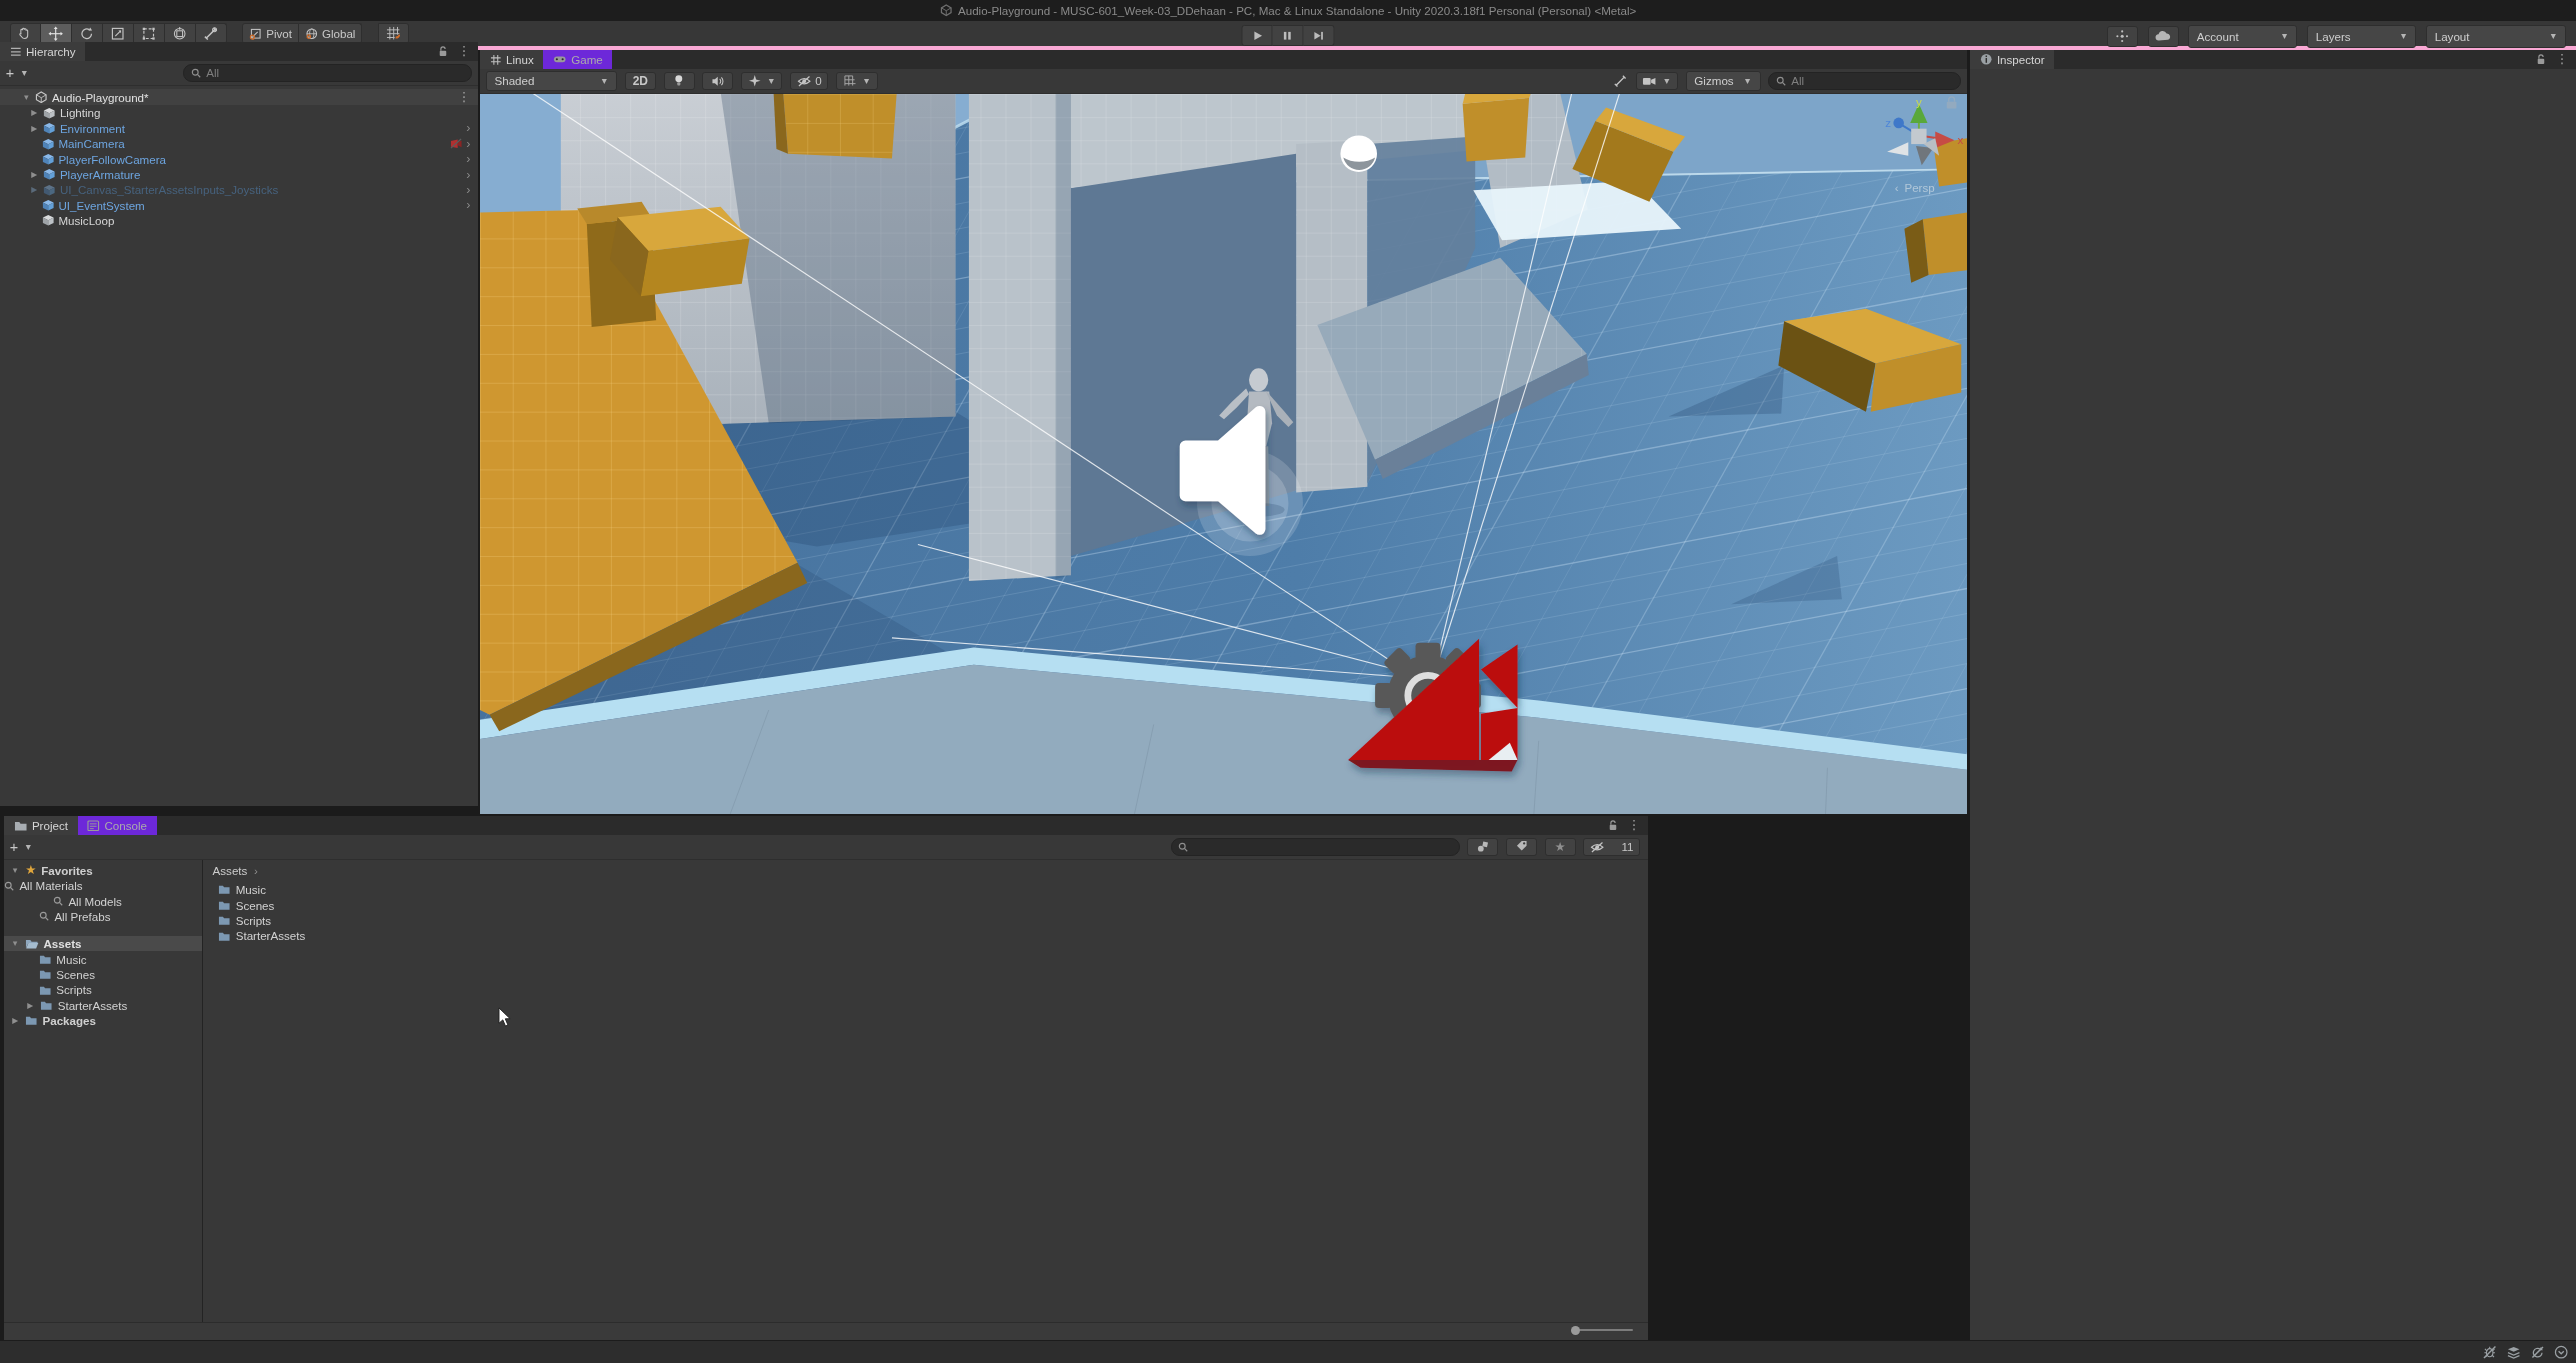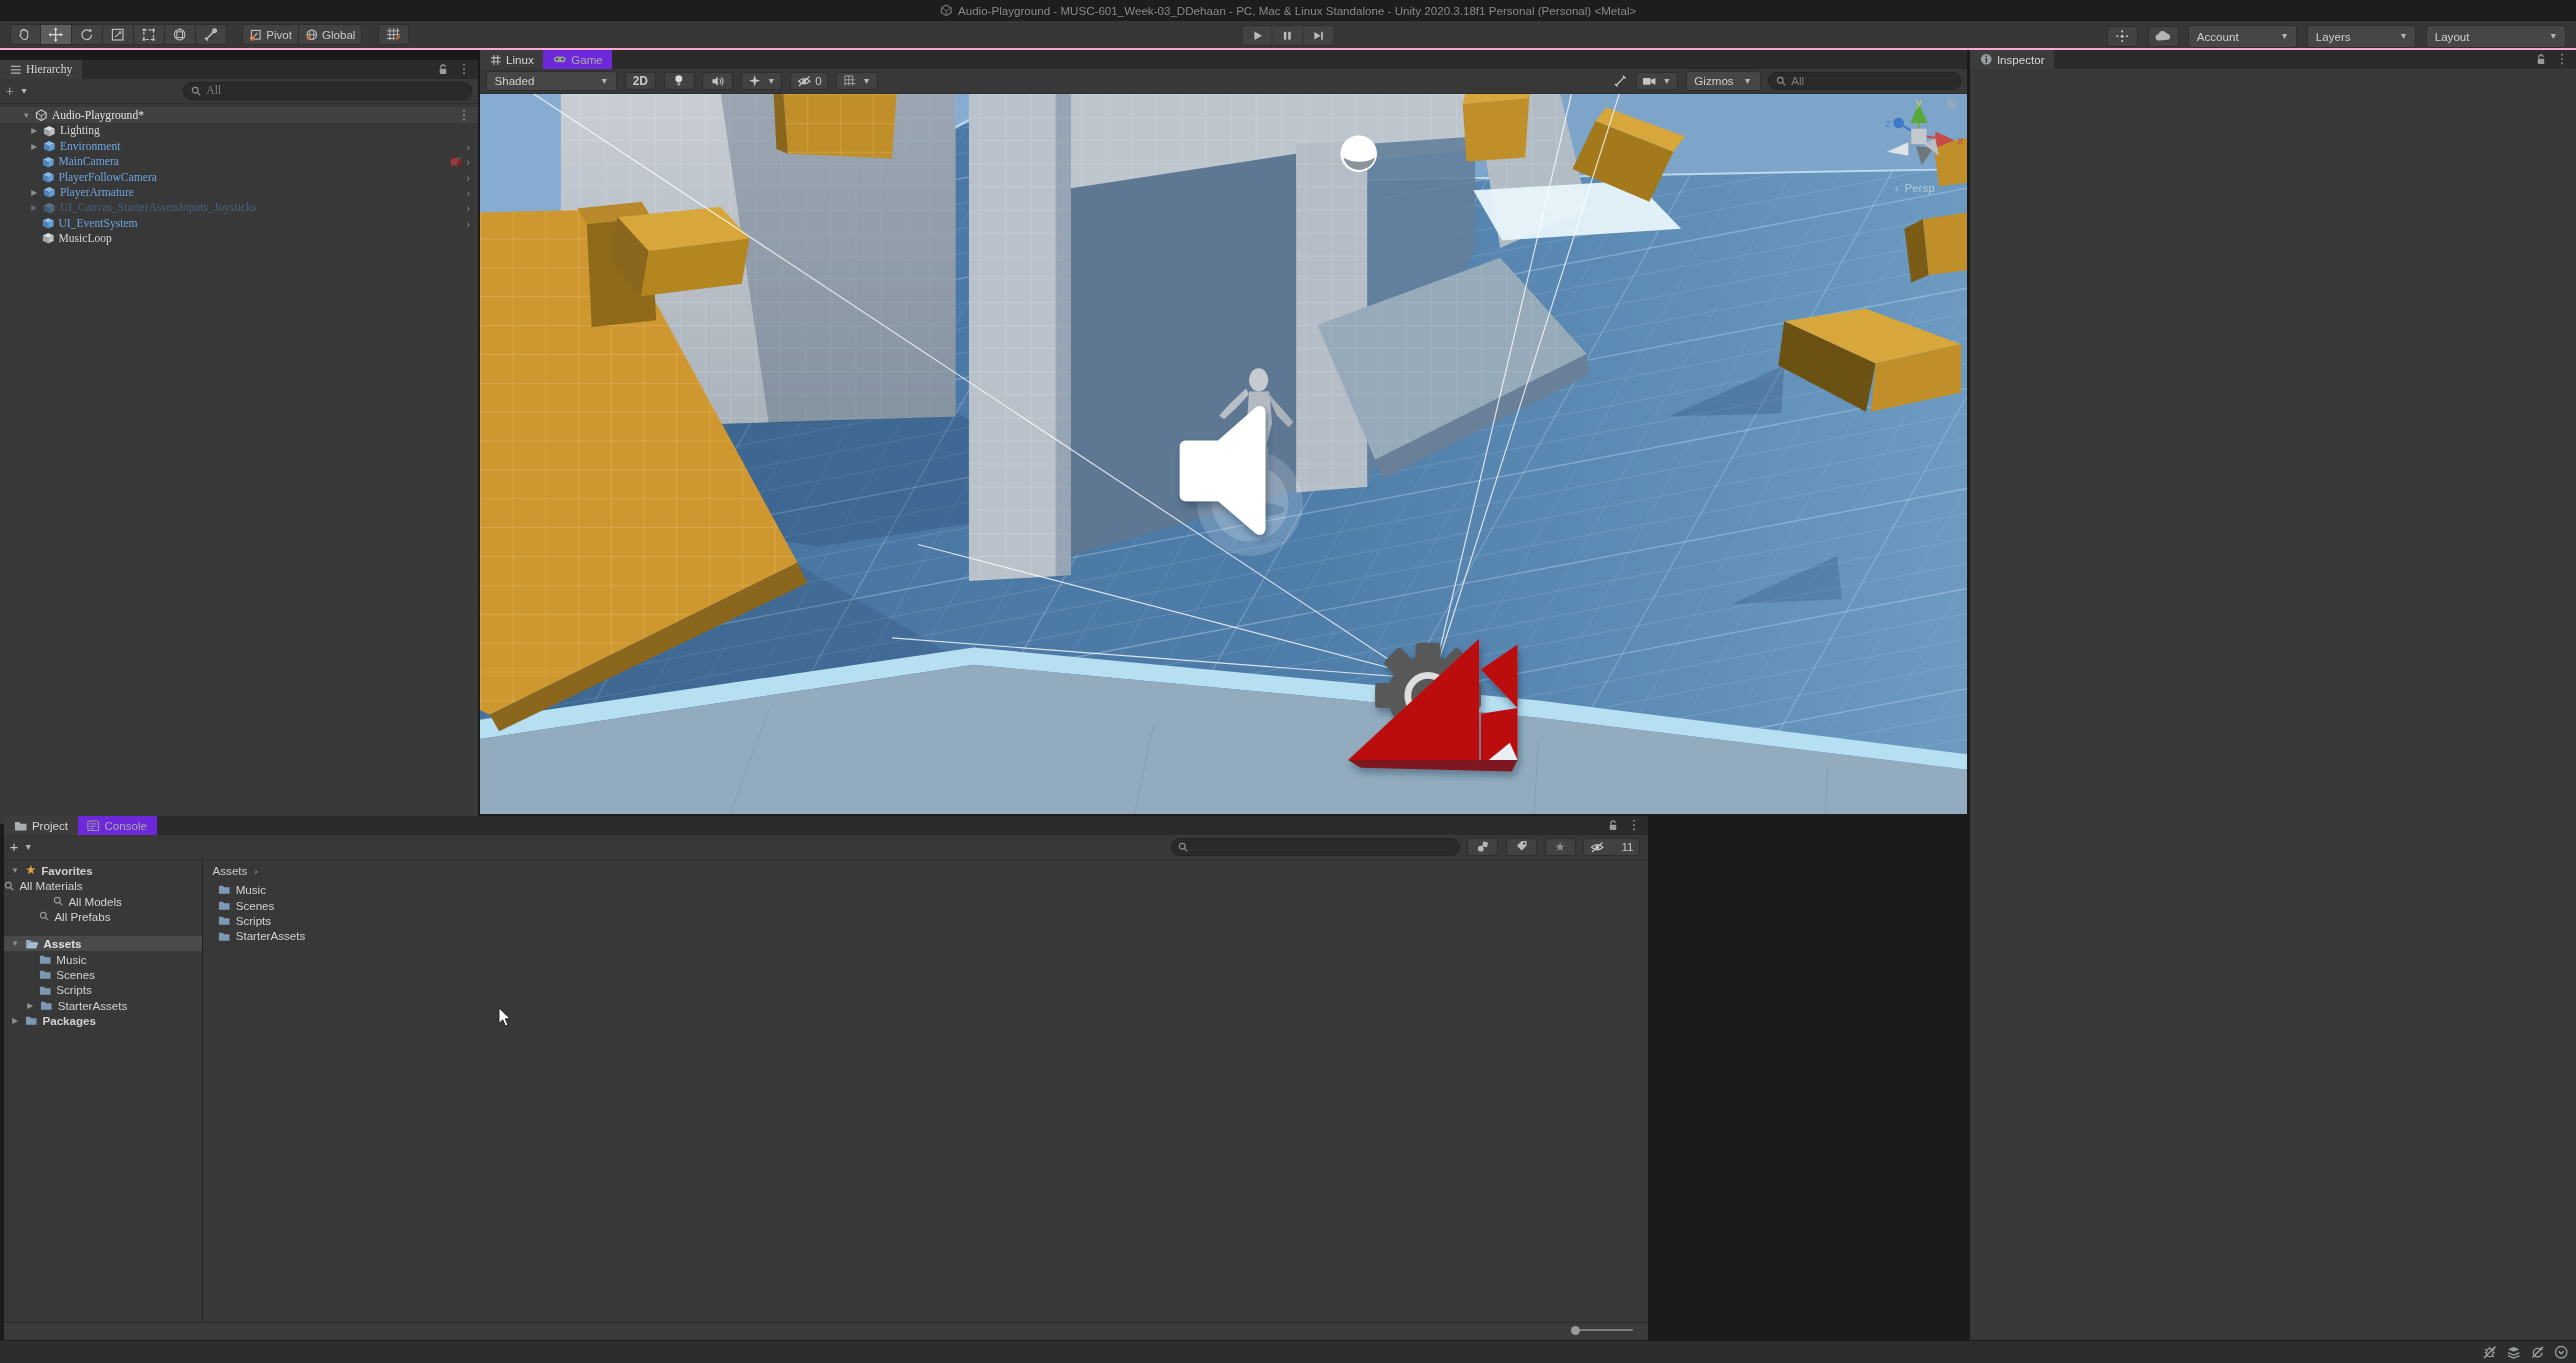--- a/index.html
+++ b/index.html
@@ -5,21 +5,21 @@
   html,body{margin:0;padding:0;background:#1b1b1b;}
   body{width:2576px;height:1363px;position:relative;overflow:hidden;
        font-family:"Liberation Sans",sans-serif;font-size:11.6px;color:#d2d2d2;
        -webkit-font-smoothing:antialiased;}
   .abs{position:absolute;}
   
   .titlebar{position:absolute;left:0;top:0;right:0;height:21px;background:#1d1d1d;
             display:flex;align-items:center;justify-content:center;gap:5.8px;color:#8a8a8a;}
   
   .toolbar{position:absolute;left:0;top:21px;right:0;height:29px;background:#373737;
-           border-bottom:2px solid #f9a8d4;display:flex;align-items:center;padding:0 9.6px;box-sizing:border-box;}
+           border-bottom:4px solid #f9a8d4;display:flex;align-items:center;padding:0 9.6px;box-sizing:border-box;}
   .tgroup{display:flex;gap:0;margin-right:15.4px;}
   .tbtn{height:21px;min-width:31px;background:#424242;border:1px solid #2e2e2e;border-left-width:0;
         display:flex;align-items:center;justify-content:center;gap:3.9px;color:#c8c8c8;box-sizing:border-box;padding:0 5.8px;}
   .tgroup .tbtn:first-child{border-left-width:1px;border-radius:2.9px 0 0 2.9px;}
   .tgroup .tbtn:last-child{border-radius:0 2.9px 2.9px 0;}
   .tbtn.single{border-left-width:1px;border-radius:2.9px;}
   .tbtn.sel{background:#5d5d5d;}
   .transport{position:absolute;left:50%;top:3.9px;transform:translateX(-50%);display:flex;}
   .rightbar{position:absolute;right:9.6px;top:3.9px;display:flex;gap:9.6px;align-items:center;}
   .ddbtn{height:21px;background:#464646;border:1px solid #2e2e2e;border-radius:2.9px;display:flex;
@@ -196,21 +196,21 @@
       <span>Layers</span>
       <span class="caret-g" style="margin-left:auto">▼</span>
     </div>
     <div class="ddbtn" style="width:123px">
       <span>Layout</span>
       <span class="caret-g" style="margin-left:auto">▼</span>
     </div>
   </div>
 </div>
 
-<div class="panel" style="left:0;top:60px;width:478px;height:764px;font-family:Liberation Serif, serif;">
+<div class="panel" style="left:0;top:42px;width:478px;height:764px;">
   <div class="tabbar">
     <div class="tab active">
       <svg class="ic" width="11.6" height="11.6" viewBox="0 0 12 12">
         <path d="M1 2.5 h10 M1 6 h10 M1 9.5 h10" stroke="#b0b0b0" stroke-width="1.2"></path>
       </svg>
       <span>Hierarchy</span>
     </div>
     <div class="right">
       <svg class="ic" width="11.6" height="12.5" viewBox="0 0 12 13">
         <path d="M4 6 V4.2 a2.2 2.2 0 0 1 4.4 0" fill="none" stroke="#9a9a9a" stroke-width="1.2"></path>

